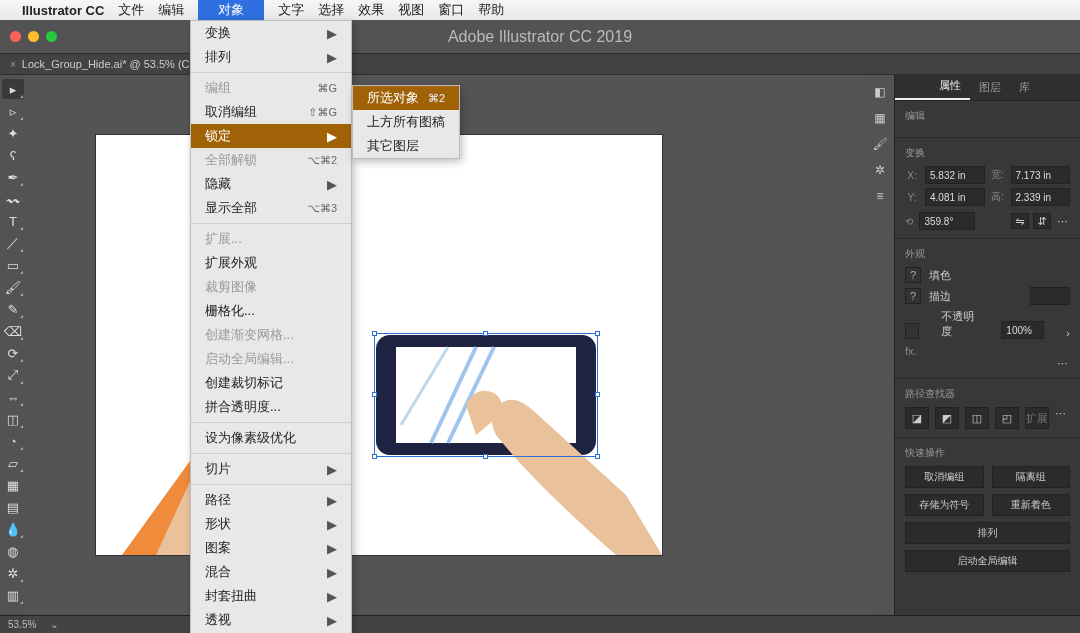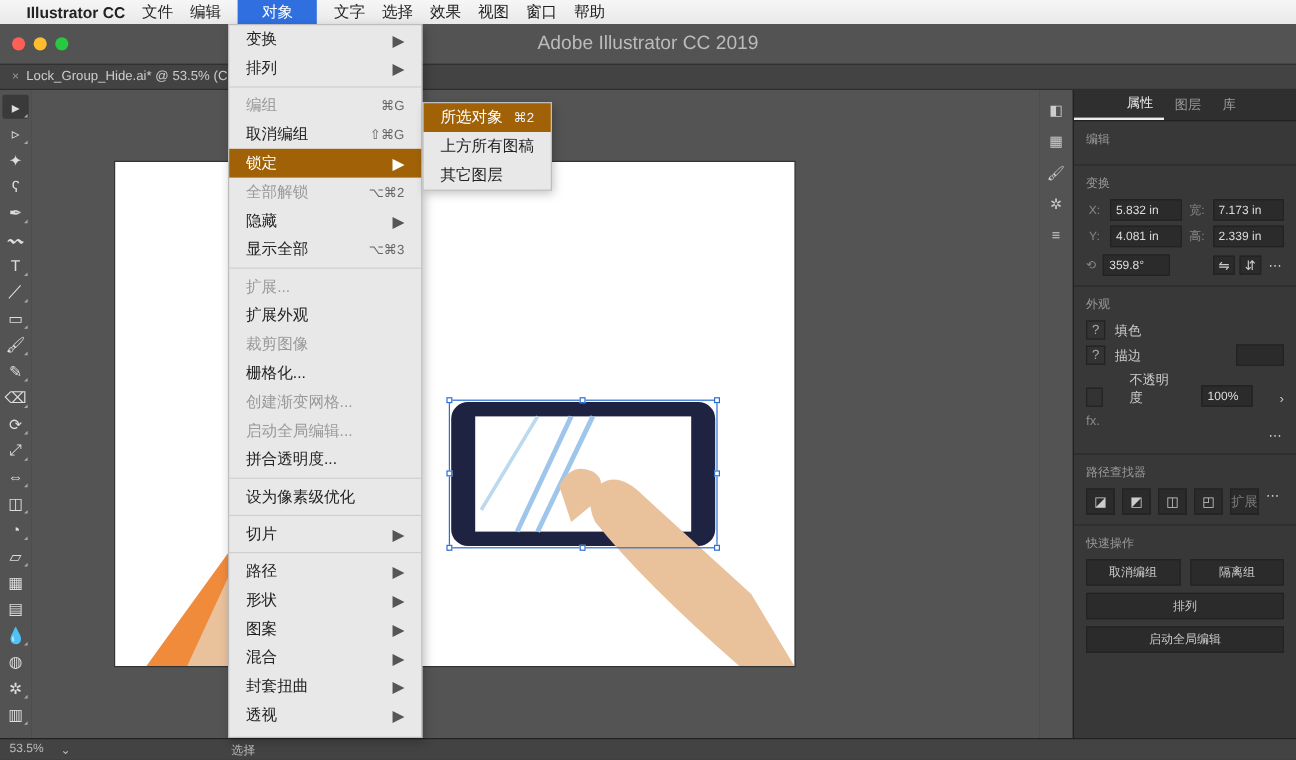--- a/index.html
+++ b/index.html
@@ -233,20 +233,24 @@
       </div>
     </div>
     <div class="p-sec" style="border-bottom:none">
       <h4>快速操作</h4>
       <div class="qk">
         <div class="qk-row">
           <div class="qkbtn">取消编组</div>
           <div class="qkbtn">隔离组</div>
         </div>
         <div class="qk-row">
+          <div class="qkbtn">存储为符号</div>
+          <div class="qkbtn">重新着色</div>
+        </div>
+        <div class="qk-row">
             <div class="qkbtn">排列</div>
           </div>
         <div class="qk-row">
             <div class="qkbtn">启动全局编辑</div>
           </div>
       </div>
     </div>
   </div>
 </div>
 
@@ -309,20 +313,24 @@
     </div>
     <div class="mi dis">
       <span>创建渐变网格...</span>
       <span></span>
     </div>
     <div class="mi dis">
       <span>启动全局编辑...</span>
       <span></span>
     </div>
     <div class="mi">
+      <span>创建裁切标记</span>
+      <span></span>
+    </div>
+    <div class="mi">
       <span>拼合透明度...</span>
       <span></span>
     </div>
     <div class="sep"></div>
     <div class="mi">
       <span>设为像素级优化</span>
       <span></span>
     </div>
     <div class="sep"></div>
     <div class="mi">

